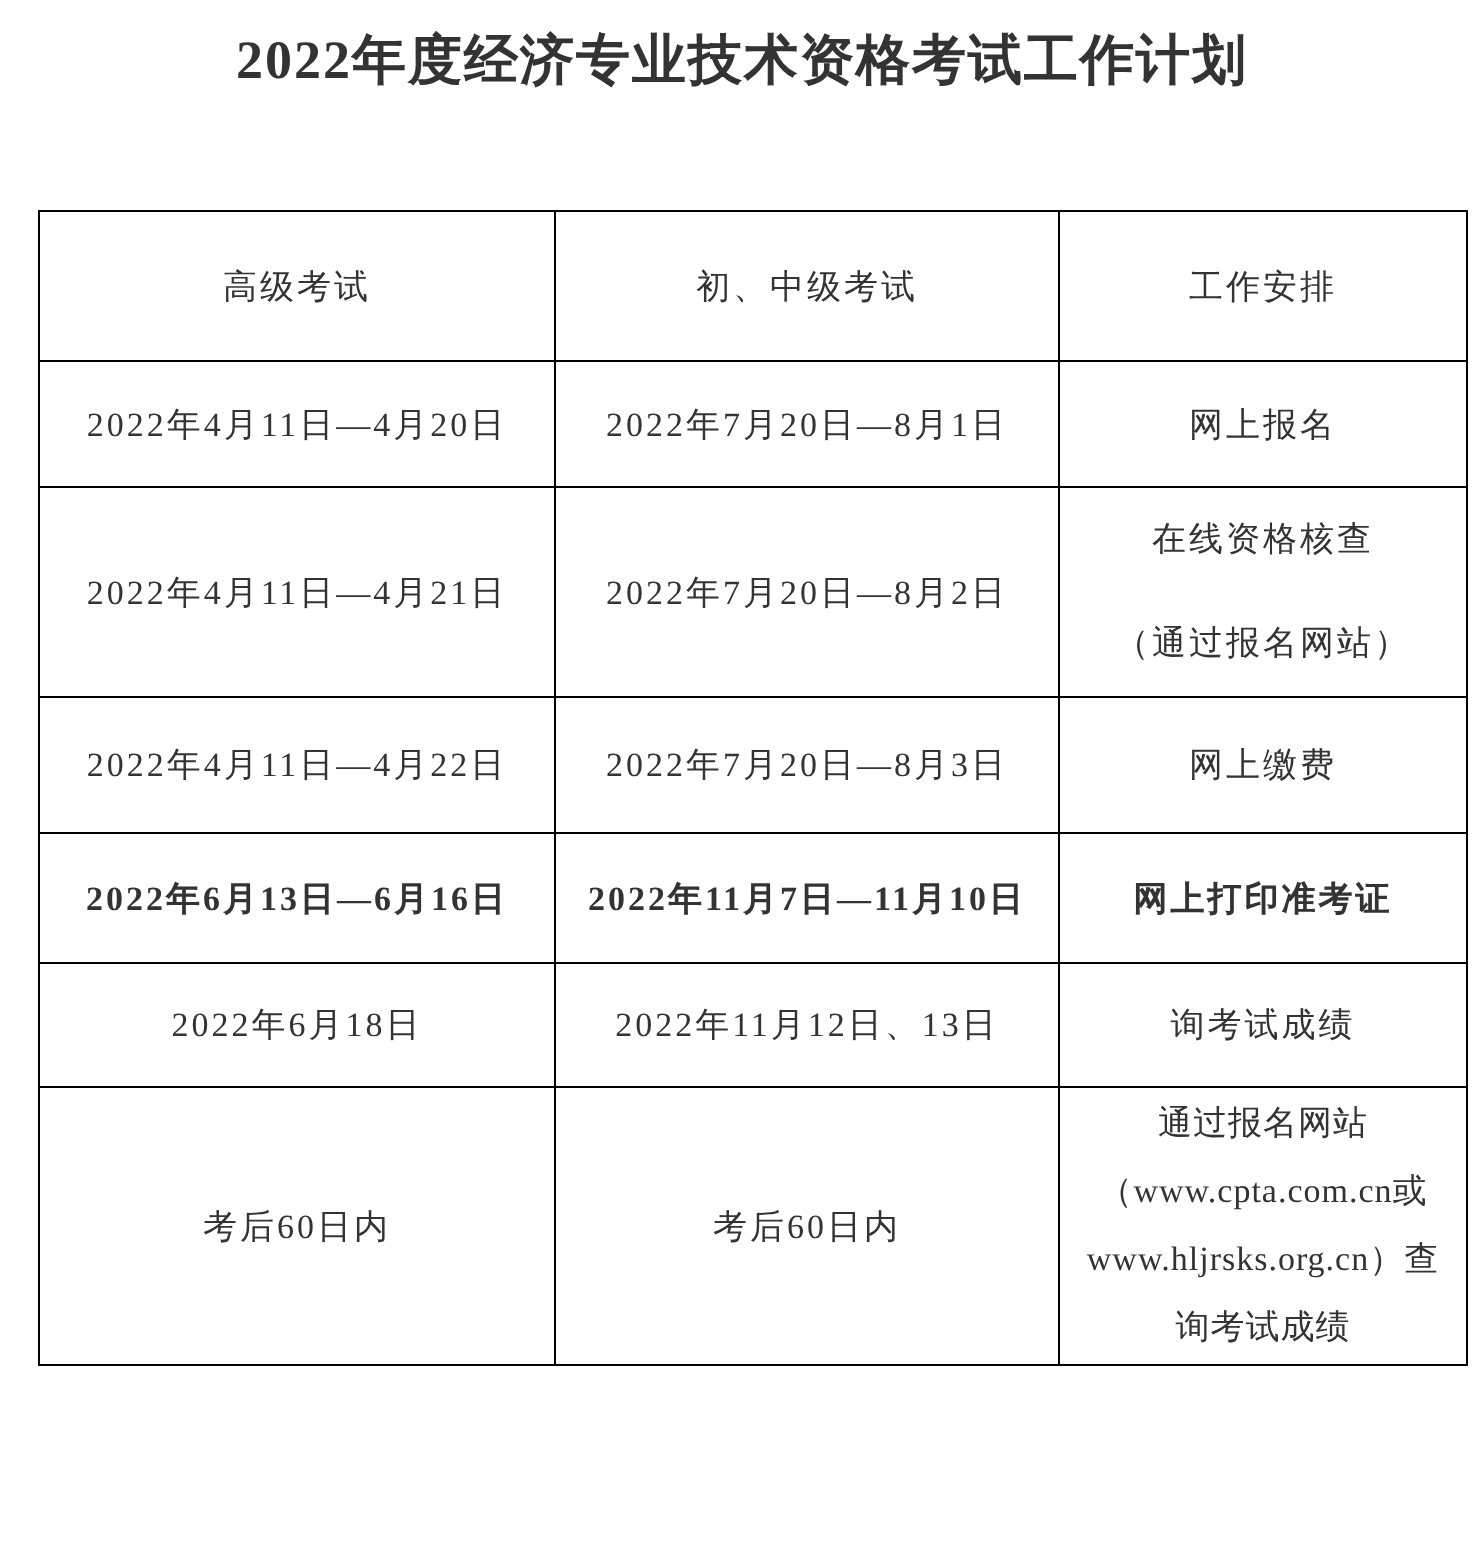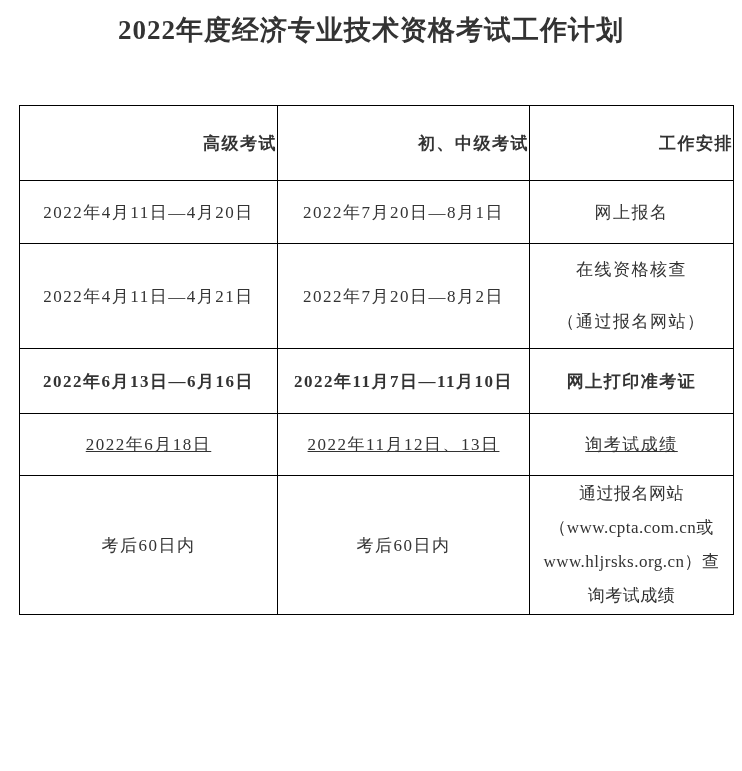--- a/index.html
+++ b/index.html
@@ -31,29 +31,28 @@
   table.schedule td {
     border: 1.5px solid #000000;
     text-align: center;
     vertical-align: middle;
     padding: 0;
     font-size: 17px;
     letter-spacing: 1.5px;
     color: #333333;
   }
   table.schedule th {
-    font-weight: bold;
-    text-align: right;
+    font-weight: normal;
   }
   tr.r-header { height: 75px; }
   tr.r1 { height: 63px; margin-top: 24px; }
   tr.r2 { height: 104px; }
   tr.r3 { height: 68px; }
   tr.r4 { height: 65px; font-weight: bold; }
-  tr.r5 { height: 62px; text-decoration: underline; }
+  tr.r5 { height: 62px; }
   tr.r6 { height: 76px; }
   tr.r7 { height: 139px; }
   td.two-line .line { line-height: 52px; }
   td.four-line .line { line-height: 34px; letter-spacing: 0.5px; }
 </style>
 </head>
 <body>
 
 <h1 class="page-title">2022年度经济专业技术资格考试工作计划</h1>
 
@@ -78,20 +77,25 @@
 
     <tr class="r2">
       <td>2022年4月11日—4月21日</td>
       <td>2022年7月20日—8月2日</td>
       <td class="two-line">
         <div class="line">在线资格核查</div>
         <div class="line">（通过报名网站）</div>
       </td>
     </tr>
 
+    <tr class="r3">
+      <td>2022年4月11日—4月22日</td>
+      <td>2022年7月20日—8月3日</td>
+      <td>网上缴费</td>
+    </tr>
 
     <tr class="r4">
       <td>2022年6月13日—6月16日</td>
       <td>2022年11月7日—11月10日</td>
       <td>网上打印准考证</td>
     </tr>
 
     <tr class="r5">
       <td>2022年6月18日</td>
       <td>2022年11月12日、13日</td>

